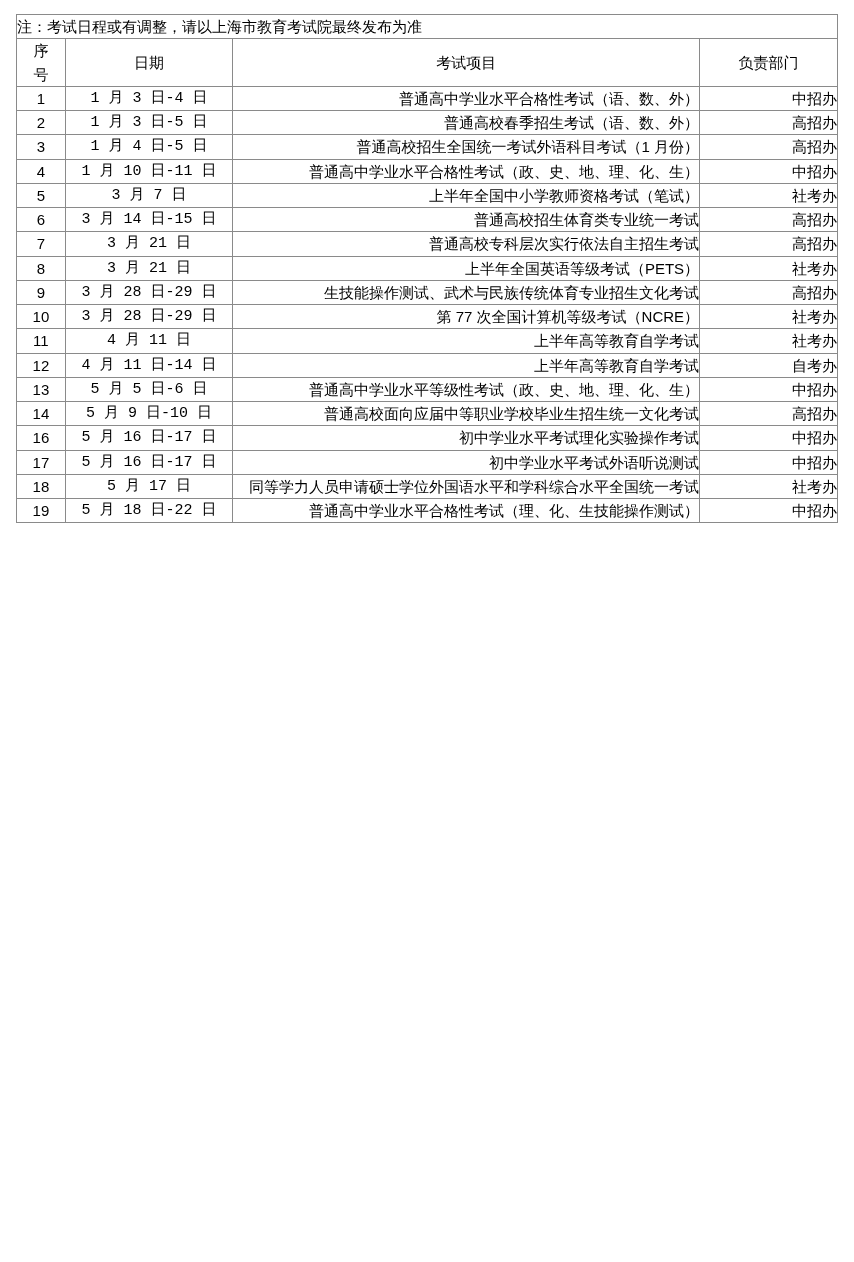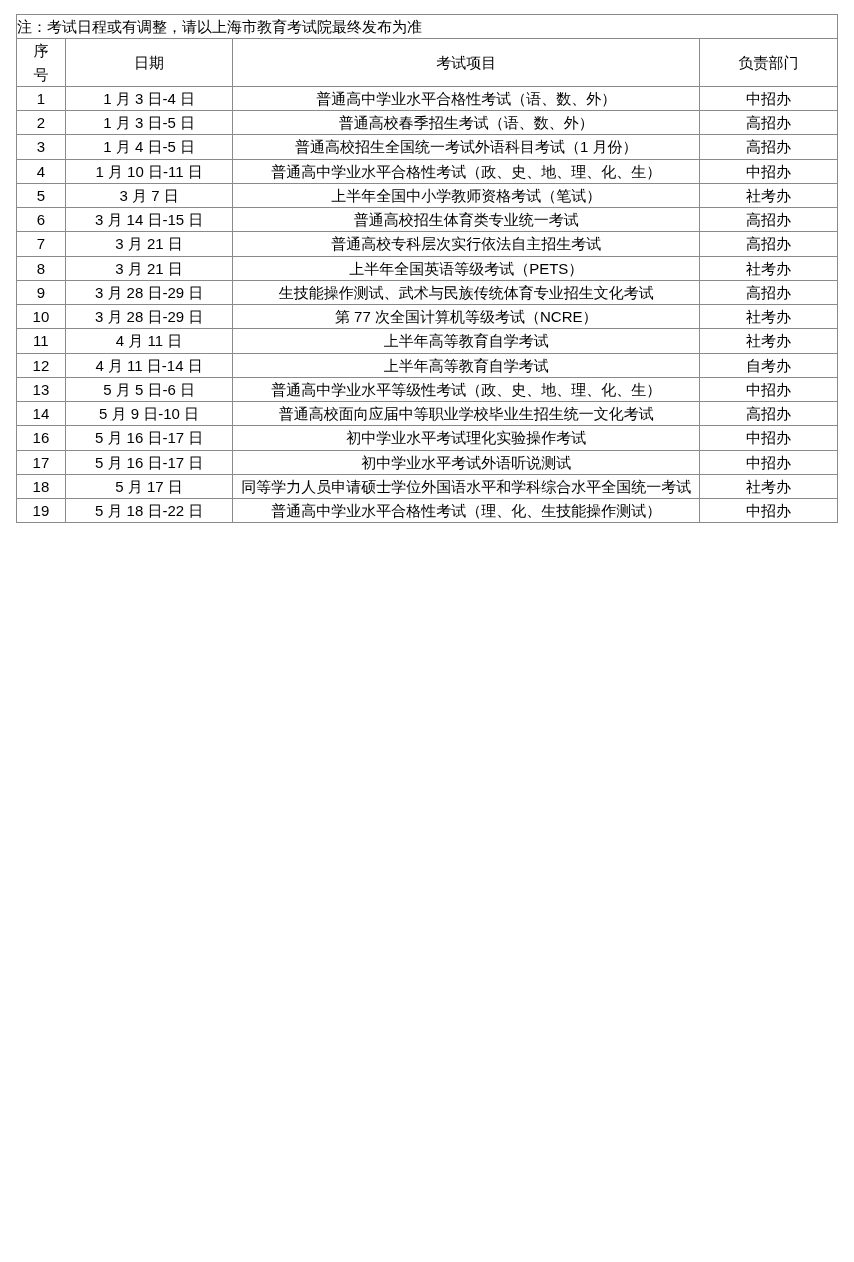--- a/index.html
+++ b/index.html
@@ -55,28 +55,29 @@
   td.c-no {
     text-align: center;
     font-size: 15.5px;
     padding: 9px 2px;
   }
   td.c-date {
     text-align: center;
     font-size: 15.5px;
     padding: 9px 6px;
     white-space: nowrap;
+    font-family: Liberation Mono, monospace;
   }
   td.c-item {
-    text-align: center;
+    text-align: right;
     font-size: 15.5px;
     padding: 9px 10px 9px 12px;
   }
   td.c-dept {
-    text-align: center;
+    text-align: right;
     font-size: 15.5px;
     padding: 9px 4px;
     white-space: nowrap;
   }
 </style>
 </head>
 <body>
 
 <div class="page">
   <table class="schedule">

